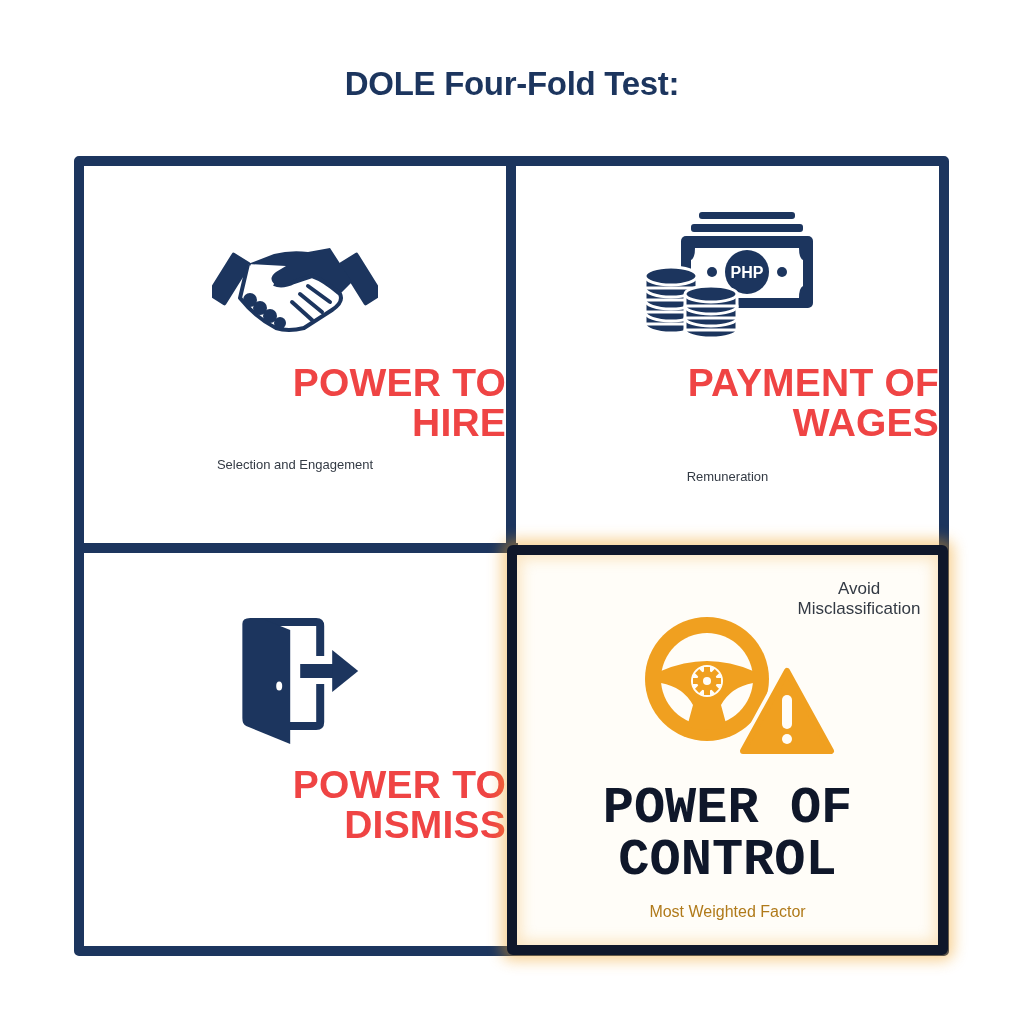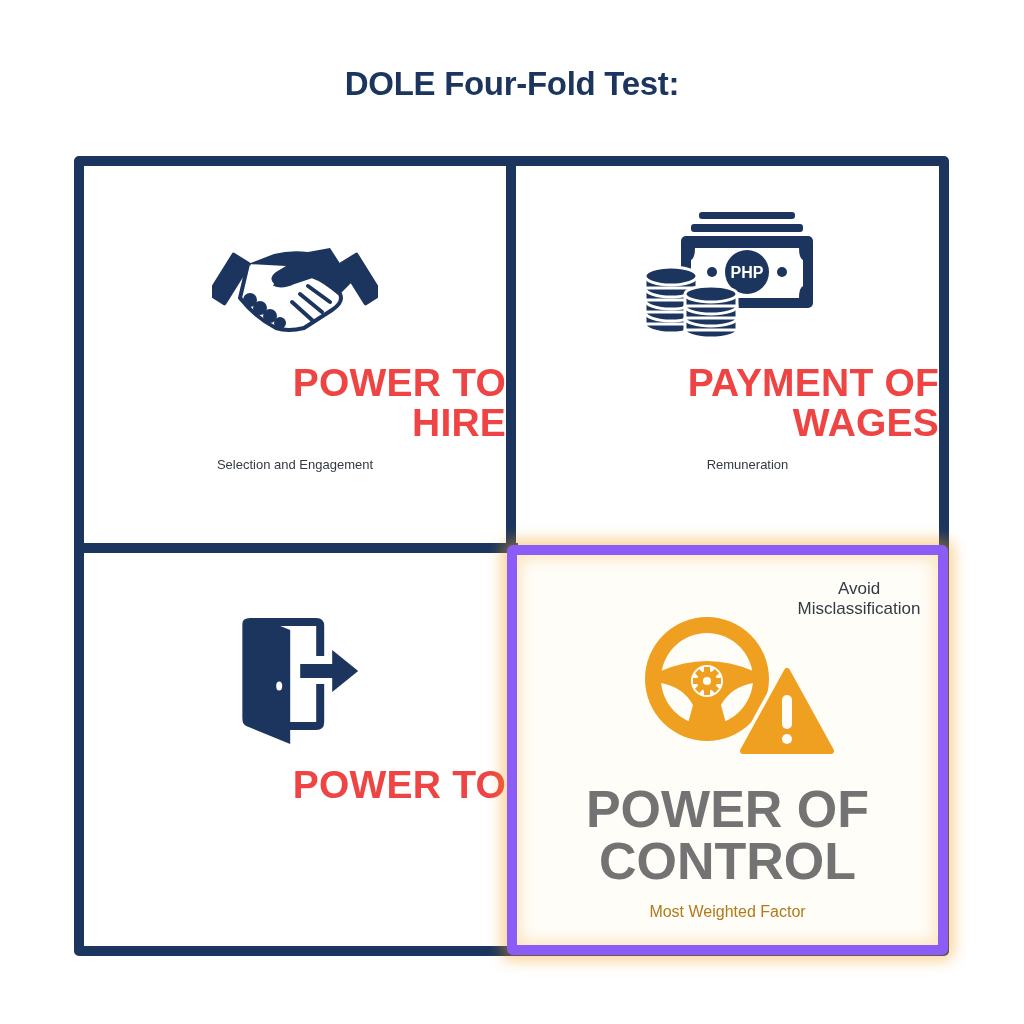--- a/index.html
+++ b/index.html
@@ -24,26 +24,26 @@
   .heading {
     position:absolute; left:0; width:100%; text-align:right;
     color:#ef4444; font-weight:bold; font-size:39px; line-height:40px; letter-spacing:0.2px;
   }
   .sub {
     position:absolute; left:0; width:100%; text-align:center;
     color:#333a44; font-size:13px; line-height:22px;
   }
   .control-box {
     position:absolute; left:507px; top:545px; width:421px; height:390px;
-    border:10px solid #8b5cf6; border-radius:6px; background:#fffdf8;
+    border:10px solid #0f172a; border-radius:6px; background:#fffdf8;
     box-shadow: 0 0 14px 6px rgba(240,160,32,0.45), inset 0 0 14px 4px rgba(240,160,32,0.25);
   }
   .control-heading {
     position:absolute; left:0; width:100%; text-align:center;
-    color:#737373; font-weight:bold; font-size:52px; line-height:52px;
+    color:#0f172a; font-weight:bold; font-size:52px; line-height:52px;font-family:Liberation Mono, monospace;
   }
   .control-sub {
     position:absolute; left:0; width:100%; text-align:center;
     color:#b07a1a; font-size:16px; line-height:22px;
   }
   .note {
     position:absolute; text-align:center; color:#333a44; font-size:17px; line-height:20px;
   }
 </style>
 </head>
@@ -118,40 +118,41 @@
         <ellipse cx="68" cy="96" rx="26" ry="8"></ellipse>
         <rect x="42" y="86" width="52" height="10"></rect>
         <ellipse cx="68" cy="84" rx="26" ry="8"></ellipse>
       </g>
     </svg>
   </span>
   <div class="heading" style="top:197px;">
     <div>PAYMENT OF</div>
     <div>WAGES</div>
   </div>
-  <div class="sub" style="top:288px;padding-left:20px;">Remuneration</div>
+  <div class="sub" style="top:300px;">Remuneration</div>
 </div>
 
 <div class="cell" style="left:84px; top:553px; width:422px; height:393px;">
   <span class="icon" style="top:65px; width:120px; height:126px; transform:translateX(-44%);">
     <svg width="120" height="126" viewBox="0 0 120 126">
 
       <path d="M8 0 L74 0 Q82 0 82 8 L82 38 L74 38 L74 8 L8 8 Z" fill="#1c355e"></path>
       <path d="M74 66 L82 66 L82 104 Q82 112 74 112 L40 112 L40 104 L74 104 Z" fill="#1c355e"></path>
 
       <path d="M0 6 Q0 0 8 0 L18 0 L48 12 L48 126 L4 108 Q0 106 0 100 Z" fill="#1c355e"></path>
       <path d="M18 6 L44 16 L44 8 Z" fill="#ffffff" opacity="0"></path>
       <ellipse cx="37" cy="68" rx="3" ry="4.5" fill="#ffffff"></ellipse>
 
       <rect x="58" y="46" width="34" height="14" fill="#1c355e"></rect>
       <path d="M90 32 L116 53 L90 74 Z" fill="#1c355e"></path>
     </svg>
   </span>
   <div class="heading" style="top:212px;">
     <div>POWER TO</div>
+    <div>DISMISS</div>
   </div>
 </div>
 
 <div class="control-box">
   <div class="note" style="left:262px; top:24px; width:160px;">
     <div>Avoid</div>
     <div>Misclassification</div>
   </div>
   <span class="icon" style="position:absolute; left:118px; top:54px; width:200px; height:150px;">
     <svg width="200" height="150" viewBox="0 0 200 150">

